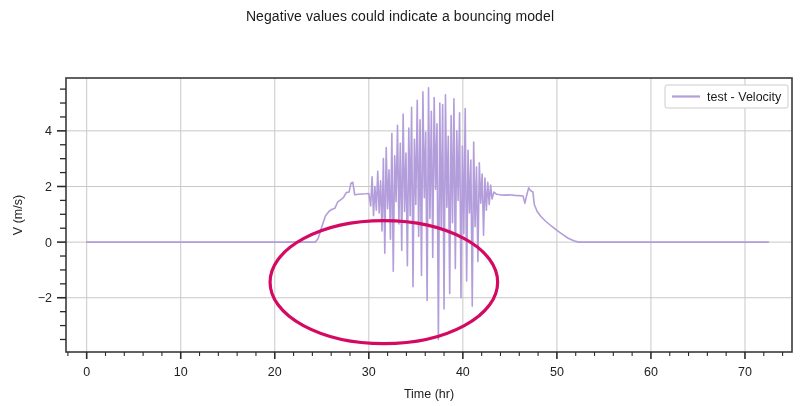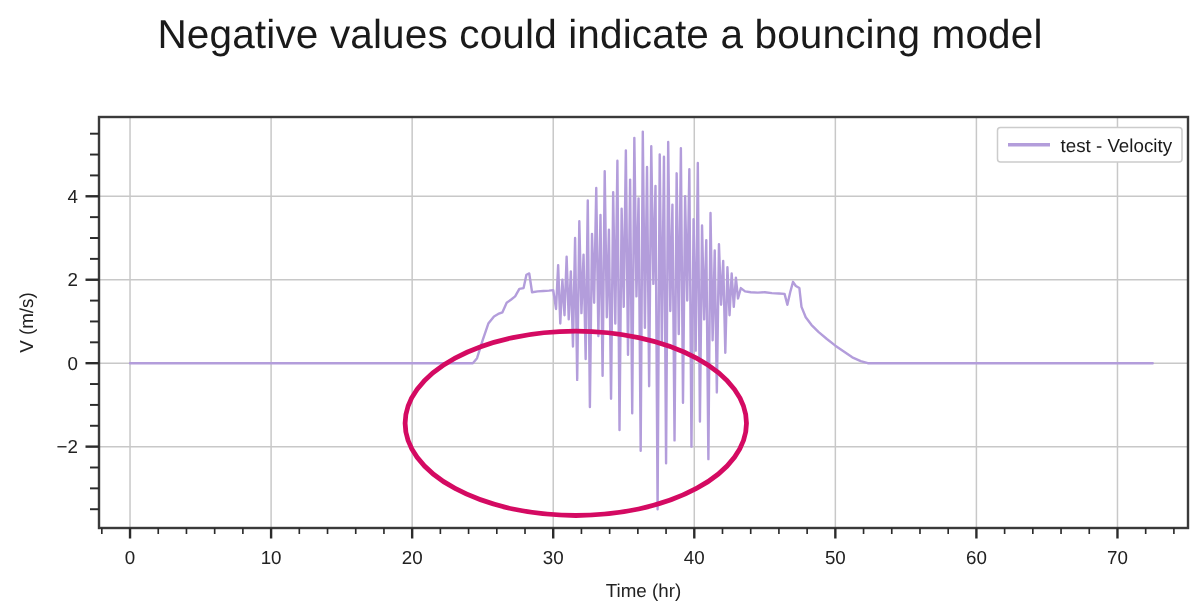--- a/index.html
+++ b/index.html
@@ -7,21 +7,21 @@
     width:800px;height:406px;
     background:#ffffff;
     font-family:"Liberation Sans", sans-serif;
     overflow:hidden;
     position:relative;
   }
   #figure{position:absolute;left:0;top:0;width:800px;height:406px;}
   #title{
     position:absolute;left:0;top:8px;width:800px;
     text-align:center;
-    font-size:27px;
+    font-size:14px;
     color:#1a1a1a;
     letter-spacing:0.1px;
     font-weight:400;
   }
   #plot-svg{position:absolute;left:0;top:0;}
   .tick-label{
     font-family:"Liberation Sans", sans-serif;
     font-size:12.5px;
     fill:#222222;
   }

